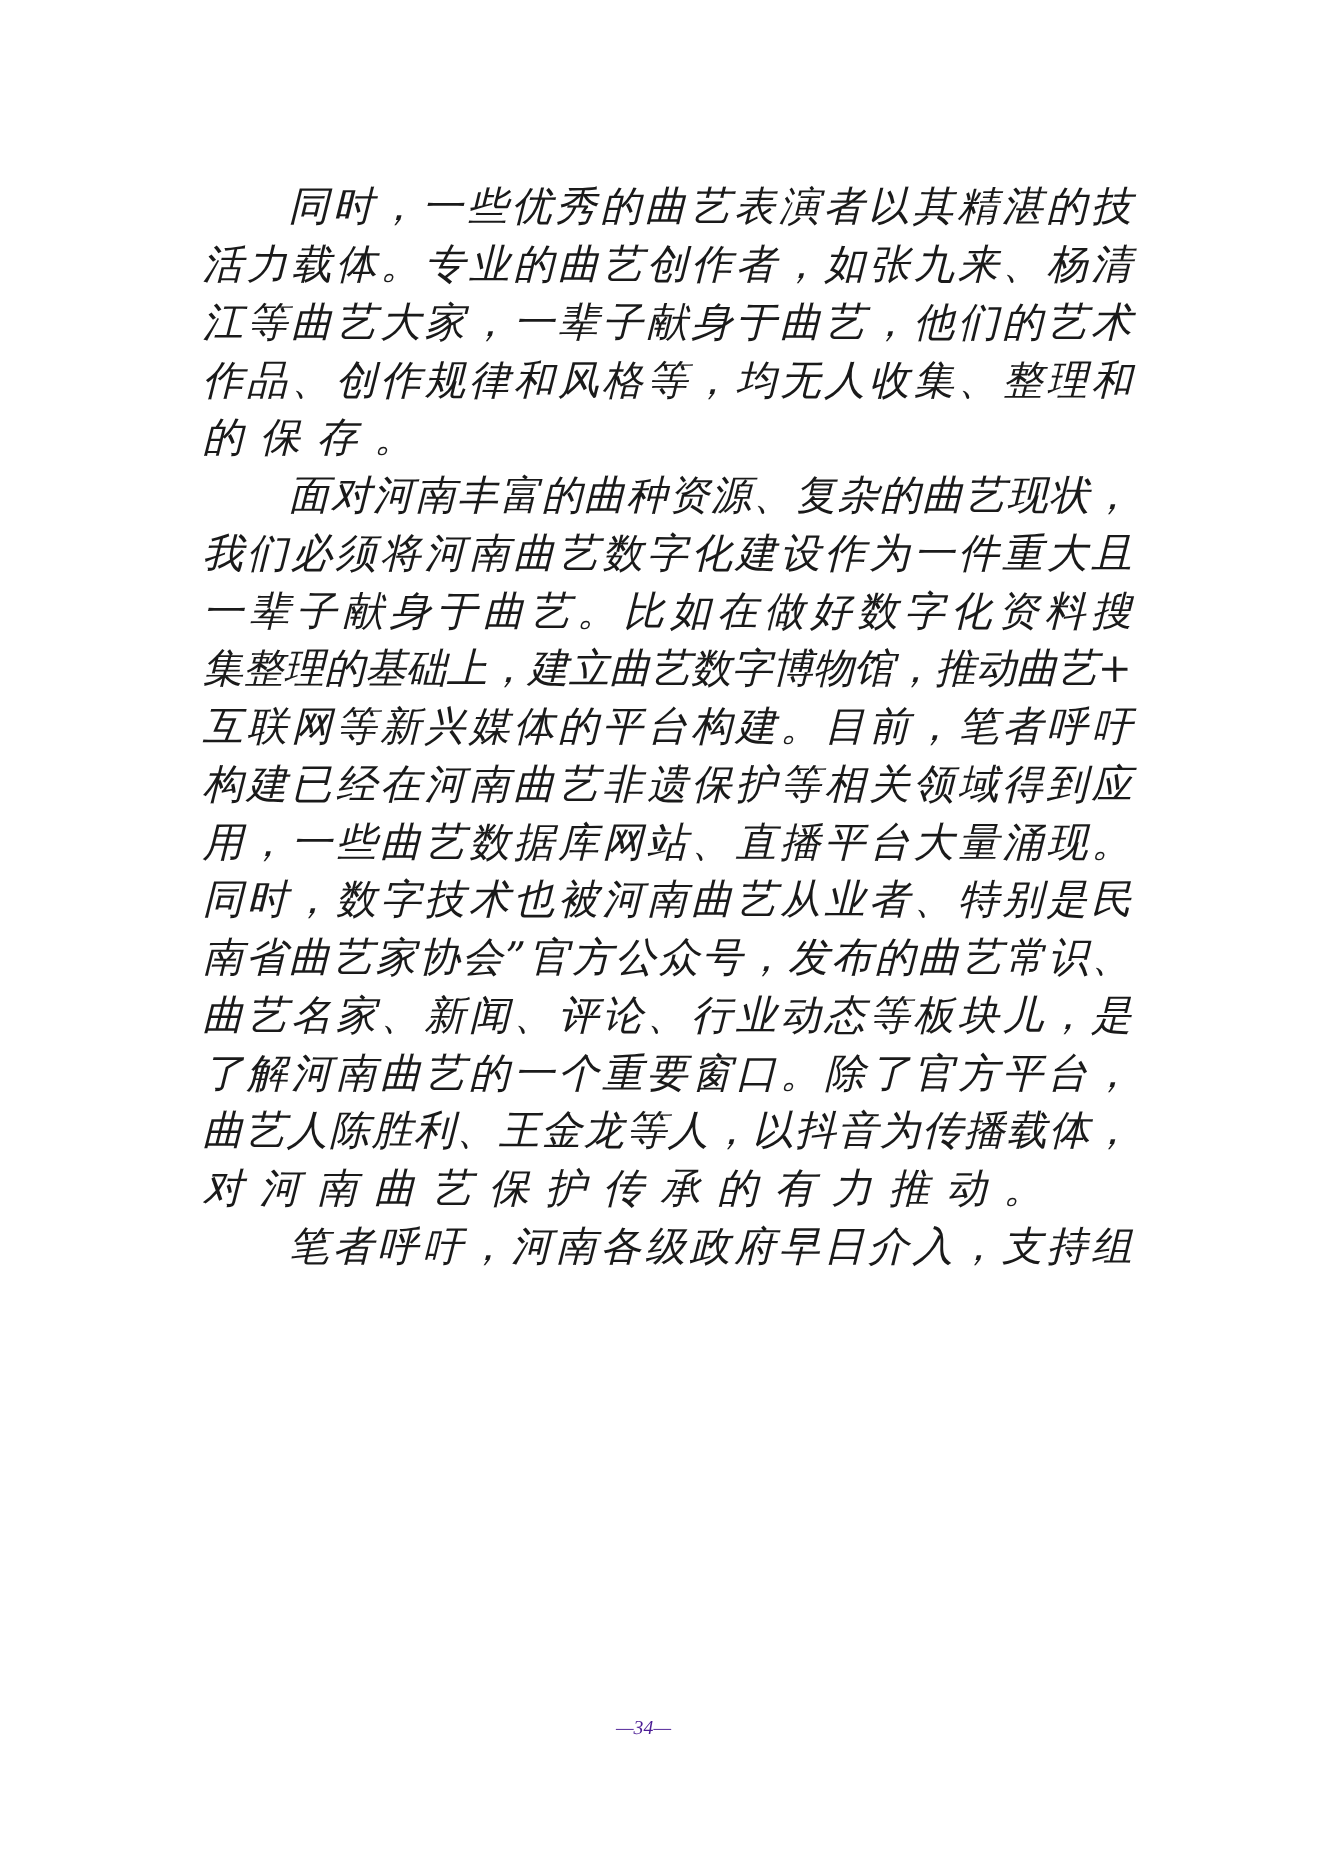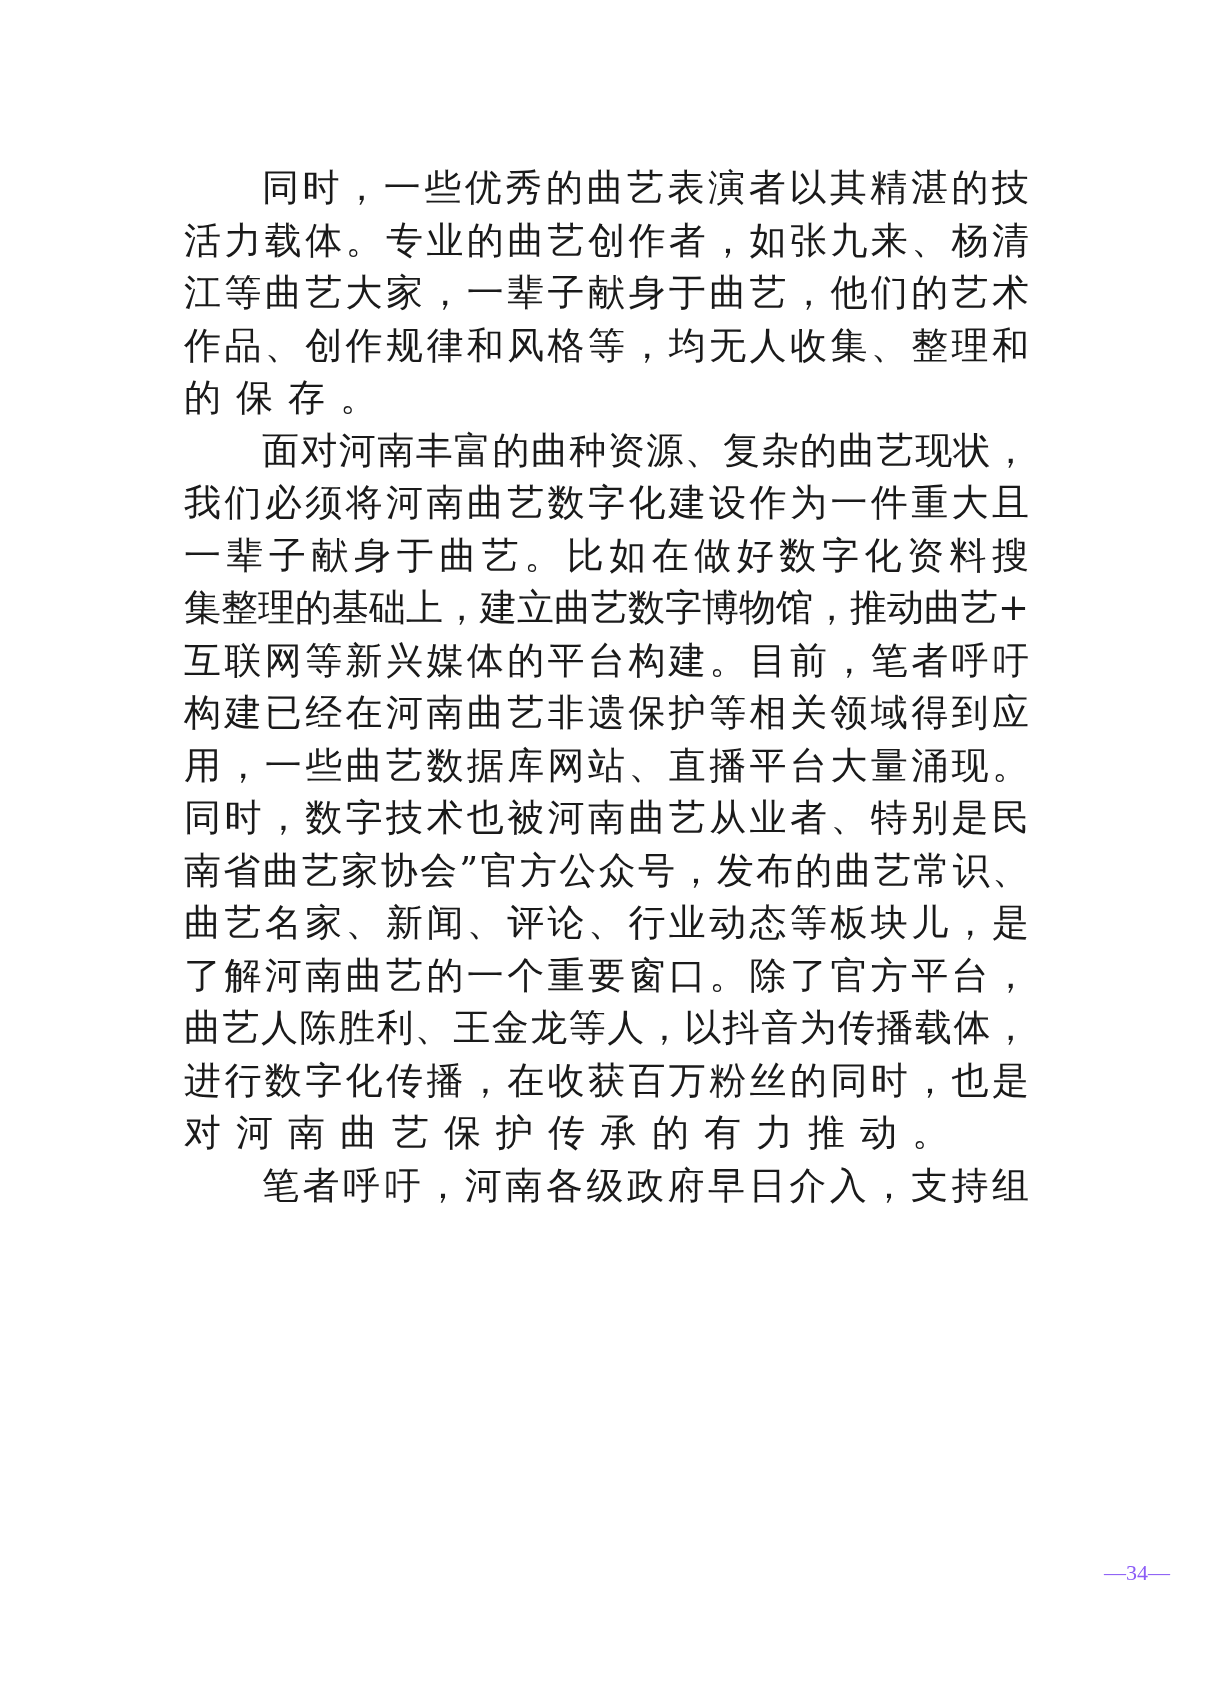--- a/index.html
+++ b/index.html
@@ -14,20 +14,21 @@
       overflow: hidden;
       font-family: "DejaVu Serif", "Liberation Serif", serif;
       color: #1a1a1a;
     }
     .page {
       position: absolute;
       left: 0; top: 0;
       width: 1067px;
       height: 1701px;
       background: #ffffff;
+      font-style: italic;
     }
     .body-text {
       position: absolute;
       left: 184px;
       top: 162px;
       width: 845px;
     }
     .line {
       height: 52.5px;
       line-height: 52.5px;
@@ -43,24 +44,24 @@
       letter-spacing: 15px;
     }
     .line.indent {
       padding-left: 78px;
     }
     .page-number {
       position: absolute;
       left: 0;
       width: 1170px;
       top: 1560px;
-      text-align: right;
+      text-align: center;
       font-family: "Liberation Serif", "DejaVu Serif", serif;
-      font-size: 22px;
-      color: #8b5cf6;
+      font-size: 18px;
+      color: #4c1d95;
     }
   </style>
 </head>
 <body>
 
 <div class="page">
   <div class="body-text" id="body-text">
       <div class="line indent">同时，一些优秀的曲艺表演者以其精湛的技</div>
       <div class="line">活力载体。专业的曲艺创作者，如张九来、杨清</div>
       <div class="line">江等曲艺大家，一辈子献身于曲艺，他们的艺术</div>
@@ -71,18 +72,17 @@
       <div class="line">一辈子献身于曲艺。比如在做好数字化资料搜</div>
       <div class="line">集整理的基础上，建立曲艺数字博物馆，推动曲艺+</div>
       <div class="line">互联网等新兴媒体的平台构建。目前，笔者呼吁</div>
       <div class="line">构建已经在河南曲艺非遗保护等相关领域得到应</div>
       <div class="line">用，一些曲艺数据库网站、直播平台大量涌现。</div>
       <div class="line">同时，数字技术也被河南曲艺从业者、特别是民</div>
       <div class="line">南省曲艺家协会”官方公众号，发布的曲艺常识、</div>
       <div class="line">曲艺名家、新闻、评论、行业动态等板块儿，是</div>
       <div class="line">了解河南曲艺的一个重要窗口。除了官方平台，</div>
       <div class="line">曲艺人陈胜利、王金龙等人，以抖音为传播载体，</div>
-      <div class="line">进行数字化传播，在收获百万粉丝的同时，也是</div>
       <div class="line last">对河南曲艺保护传承的有力推动。</div>
       <div class="line indent">笔者呼吁，河南各级政府早日介入，支持组</div>
     </div>
   <div class="page-number">—34—</div>
 </div>
 
 </body></html>

